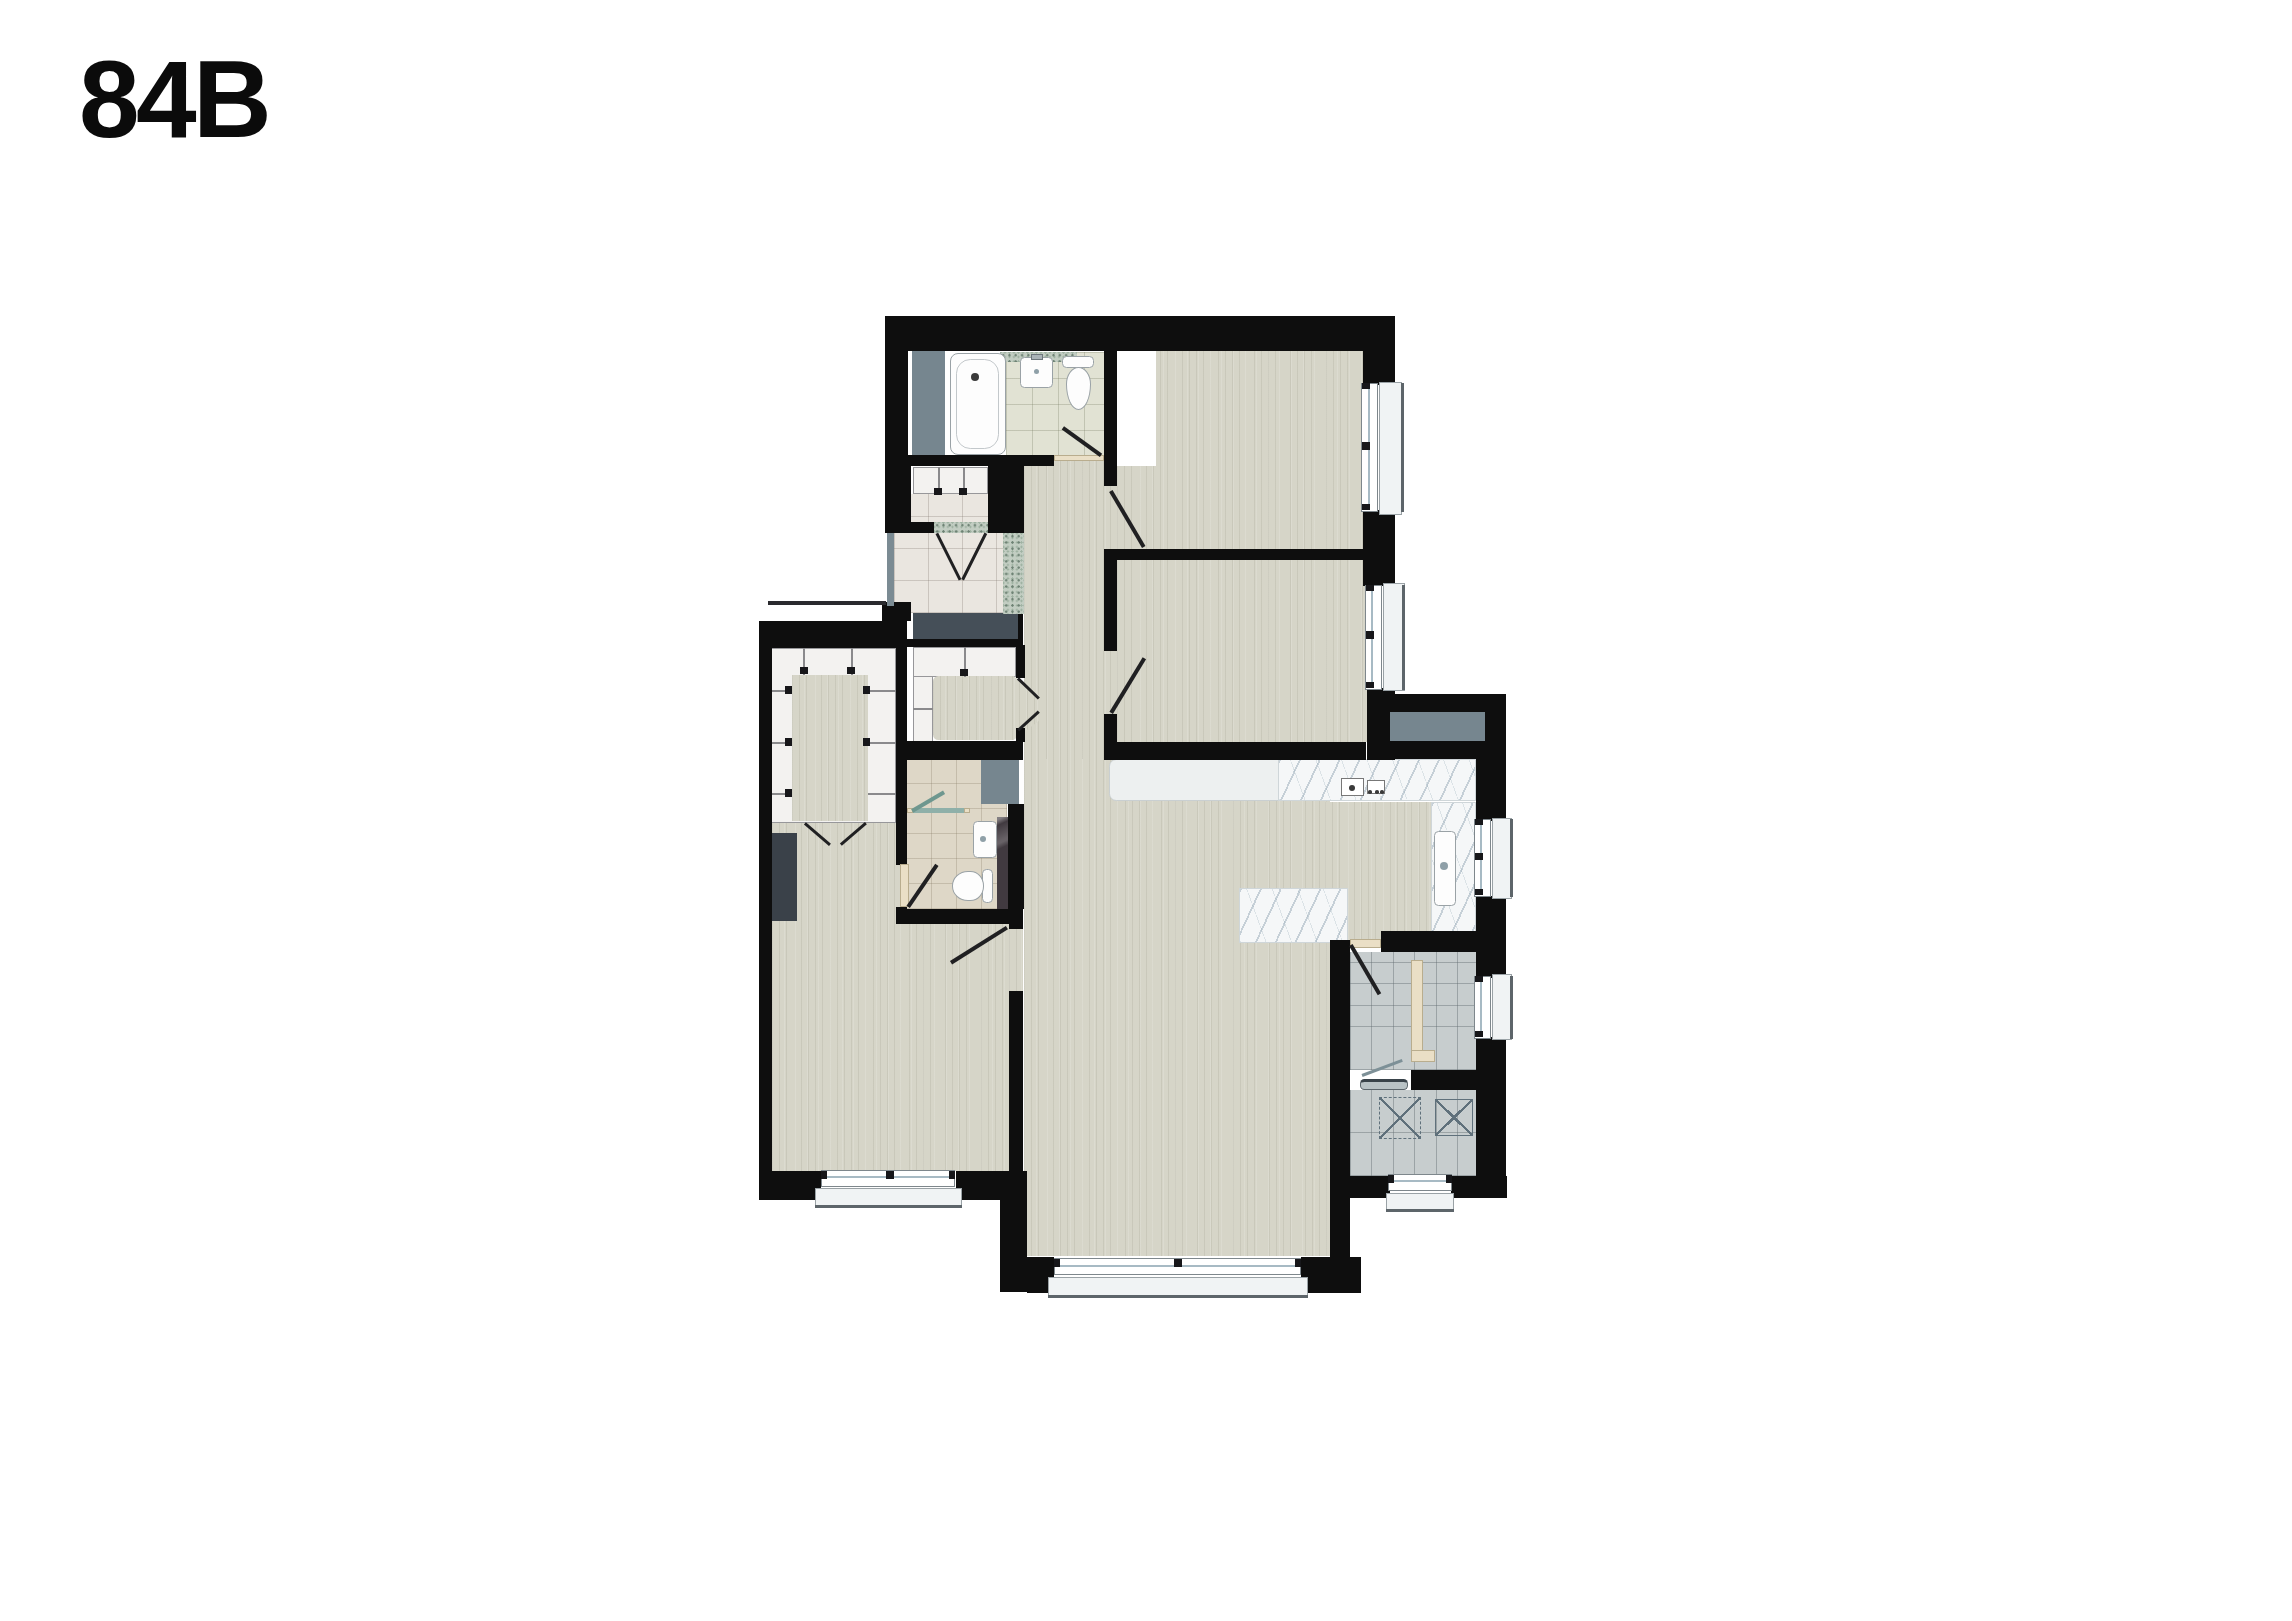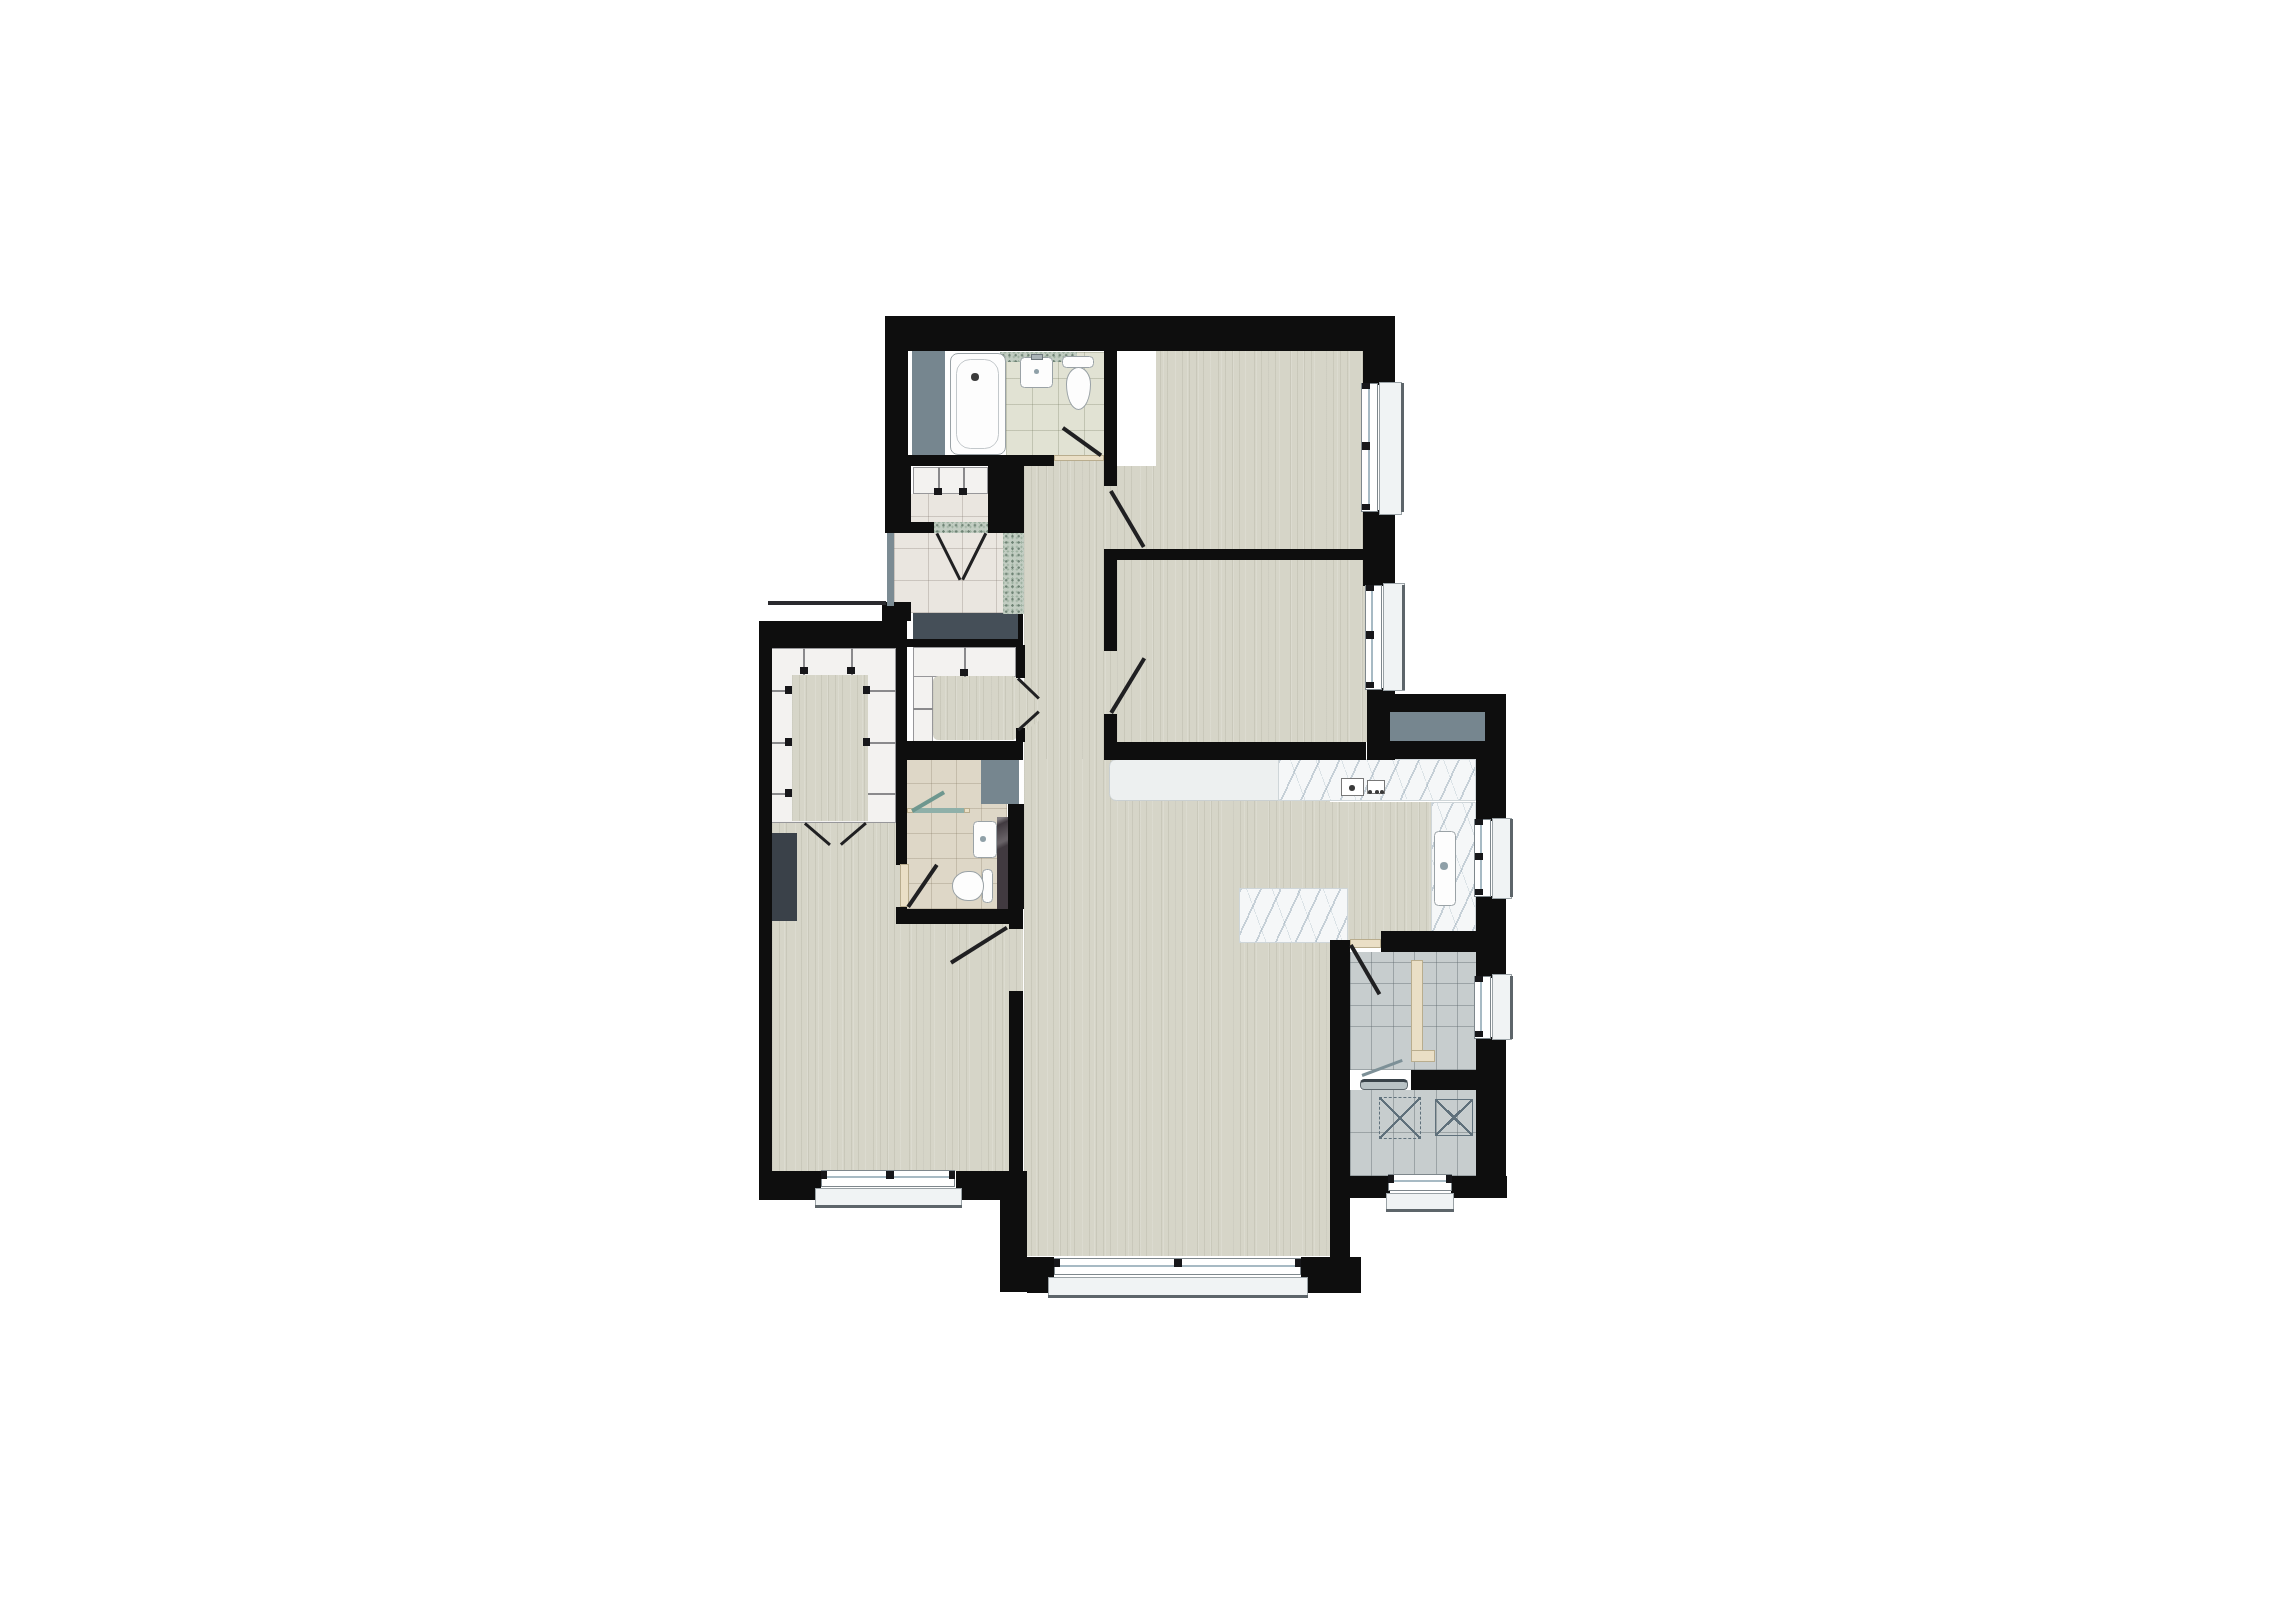--- a/index.html
+++ b/index.html
@@ -70,20 +70,21 @@
   .faucet{background:#aab3b7;border:0.9px solid #6e777c;}
   .dot{background:#3a3a3a;border-radius:50%;}
   .dot-light{background:#8fa0a8;border-radius:50%;}
   .entry{background:#7b8b93;}
   .wic2-wood{clip-path:polygon(0 0,76% 0,100% 30%,100% 70%,76% 100%,0 100%);border-radius:5.4px;}
 </style>
 </head>
 <body>
 
 <div id="page">
+  <div id="unit-label">84B</div>
   <div id="plan">
       <div class="el wood" style="left: 1117px; top: 351px; width: 246px; height: 198px;"></div>
       <div class="el wood" style="left: 1117px; top: 560px; width: 250px; height: 182px;"></div>
       <div class="el wood" style="left: 1024px; top: 461px; width: 93px; height: 298px;"></div>
       <div class="el wood" style="left: 1024px; top: 759px; width: 306px; height: 497px;"></div>
       <div class="el wood" style="left: 1325px; top: 802px; width: 106px; height: 139px;"></div>
       <div class="el wood" style="left: 772px; top: 822px; width: 237px; height: 349px;"></div>
       <div class="el wood" style="left: 1009px; top: 929px; width: 14.3px; height: 63px;"></div>
       <div class="el tile-foyer" style="left: 894px; top: 494px; width: 130px; height: 119px;"></div>
       <div class="el tile-sage" style="left: 1006px; top: 352px; width: 99px; height: 105px;"></div>

